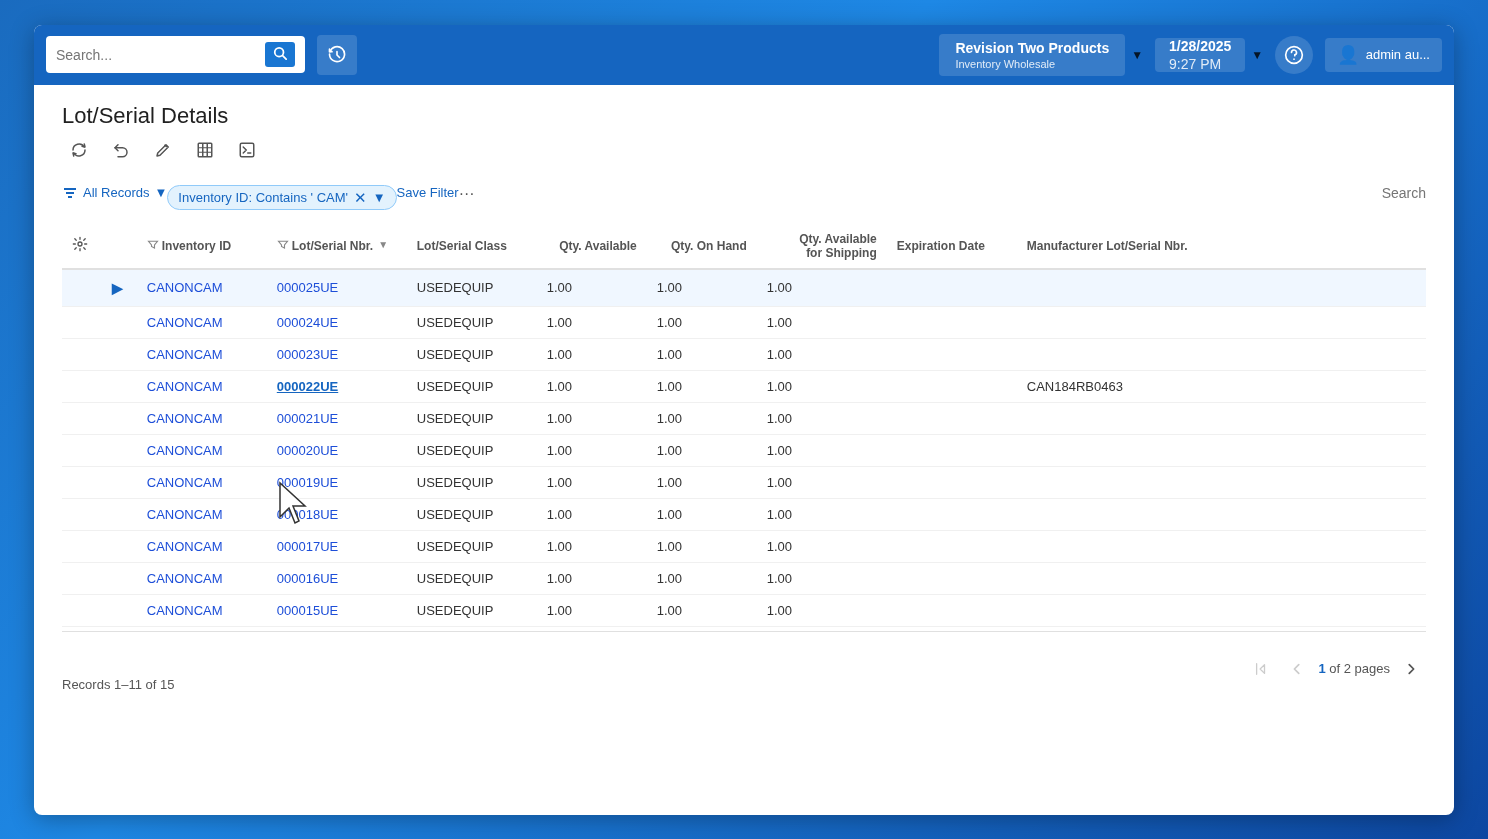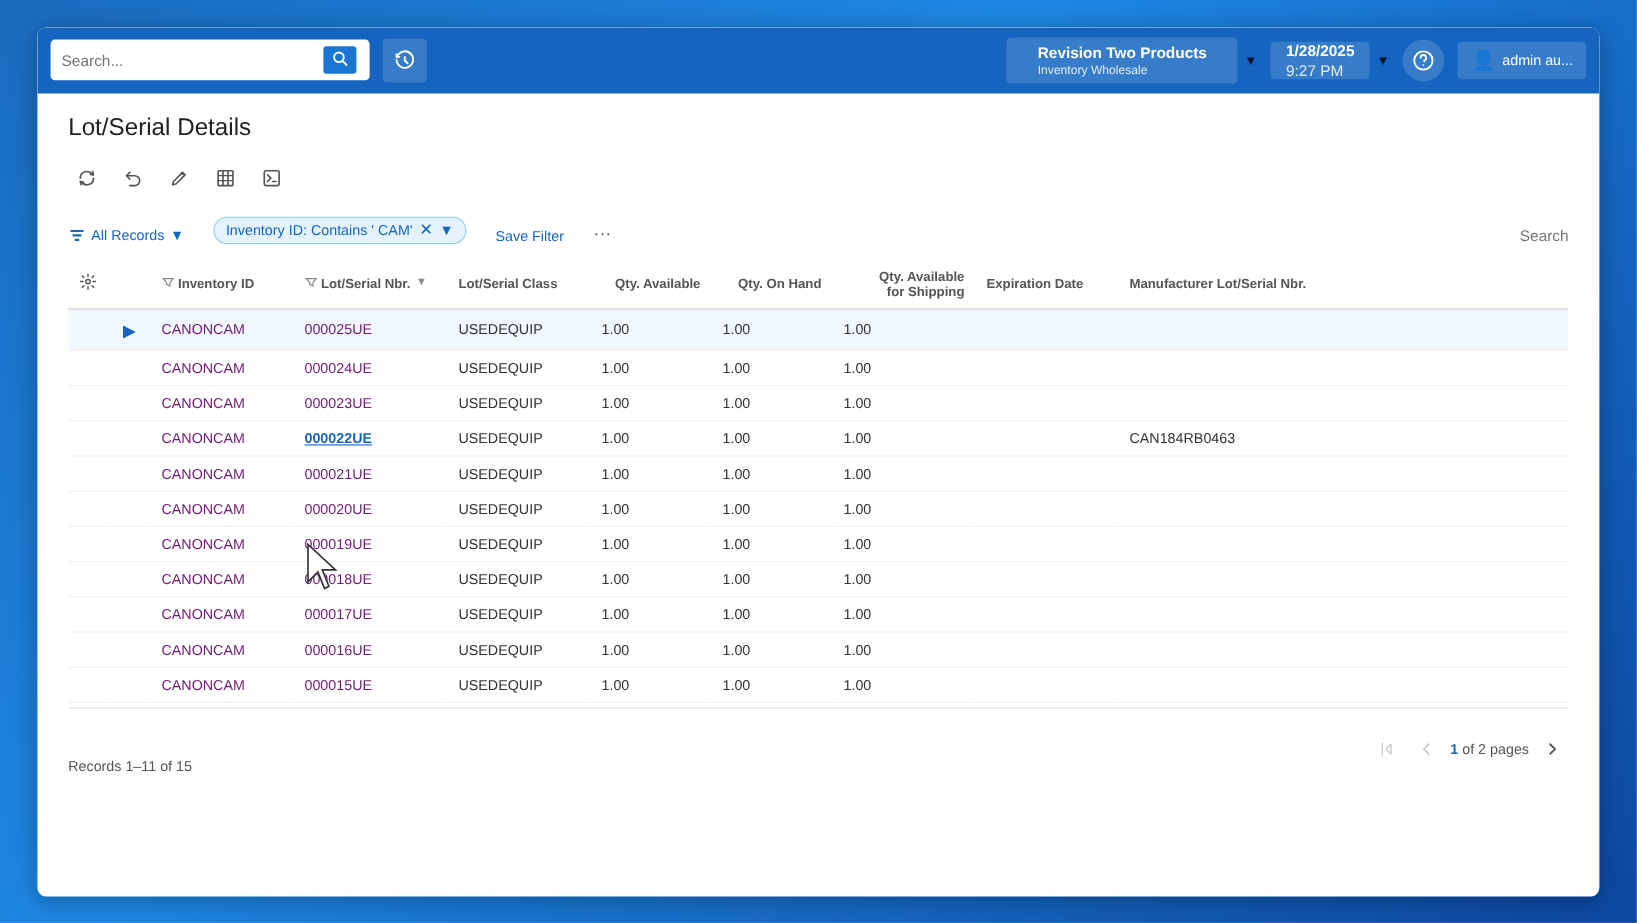--- a/index.html
+++ b/index.html
@@ -34,21 +34,21 @@
       gap: 12px;
       flex-shrink: 0;
     }
     .search-bar {
       display: flex;
       align-items: center;
       background: #fff;
       border-radius: 4px;
       padding: 6px 10px;
       gap: 8px;
-      width: 290px;
+      width: 259px;
     }
     .search-bar input {
       border: none;
       outline: none;
       font-size: 14px;
       color: #555;
       width: 230px;
       background: transparent;
     }
     .search-icon-btn {
@@ -72,21 +72,21 @@
       display: flex;
       align-items: center;
       justify-content: center;
     }
     .nav-spacer { flex: 1; }
     .company-selector {
       background: rgba(255,255,255,0.15);
       border: none;
       border-radius: 4px;
       color: #fff;
-      padding: 6px 28px;
+      padding: 6px 16px;
       cursor: pointer;
       display: flex;
       flex-direction: column;
       align-items: flex-start;
       gap: 2px;
     }
     .company-name {
       font-weight: 700;
       font-size: 14px;
     }
@@ -152,21 +152,21 @@
       flex: 1;
       display: flex;
       flex-direction: column;
       padding: 18px 28px 0 28px;
       overflow: hidden;
     }
     .page-title {
       font-size: 22px;
       font-weight: 500;
       color: #212121;
-      margin-bottom: 16px;
+      margin-bottom: 4px;
     }
     .toolbar {
       display: flex;
       align-items: center;
       gap: 8px;
       margin-bottom: 18px;
     }
     .toolbar-btn {
       background: none;
       border: none;
@@ -177,22 +177,22 @@
       height: 34px;
       display: flex;
       align-items: center;
       justify-content: center;
       border-radius: 3px;
     }
 
     
     .filter-bar {
       display: flex;
-      align-items: flex-end;
-      gap: 27px;
+      align-items: flex-start;
+      gap: 0;
       margin-bottom: 14px;
     }
     .filter-menu-btn {
       background: none;
       border: none;
       cursor: pointer;
       color: #1565c0;
       font-size: 13px;
       display: flex;
       align-items: center;
@@ -303,21 +303,21 @@
       font-size: 14px;
       padding: 2px 4px;
     }
     .link-cell {
       color: #1565c0;
       text-decoration: underline;
       cursor: pointer;
       font-weight: bold;
     }
     .link-cell-plain {
-      color: #701a75;
+      color: #1d4ed8;
       cursor: pointer;
     }
     .sort-icon {
       font-size: 10px;
       color: #888;
       margin-left: 2px;
     }
 
     
     .cursor-overlay {

